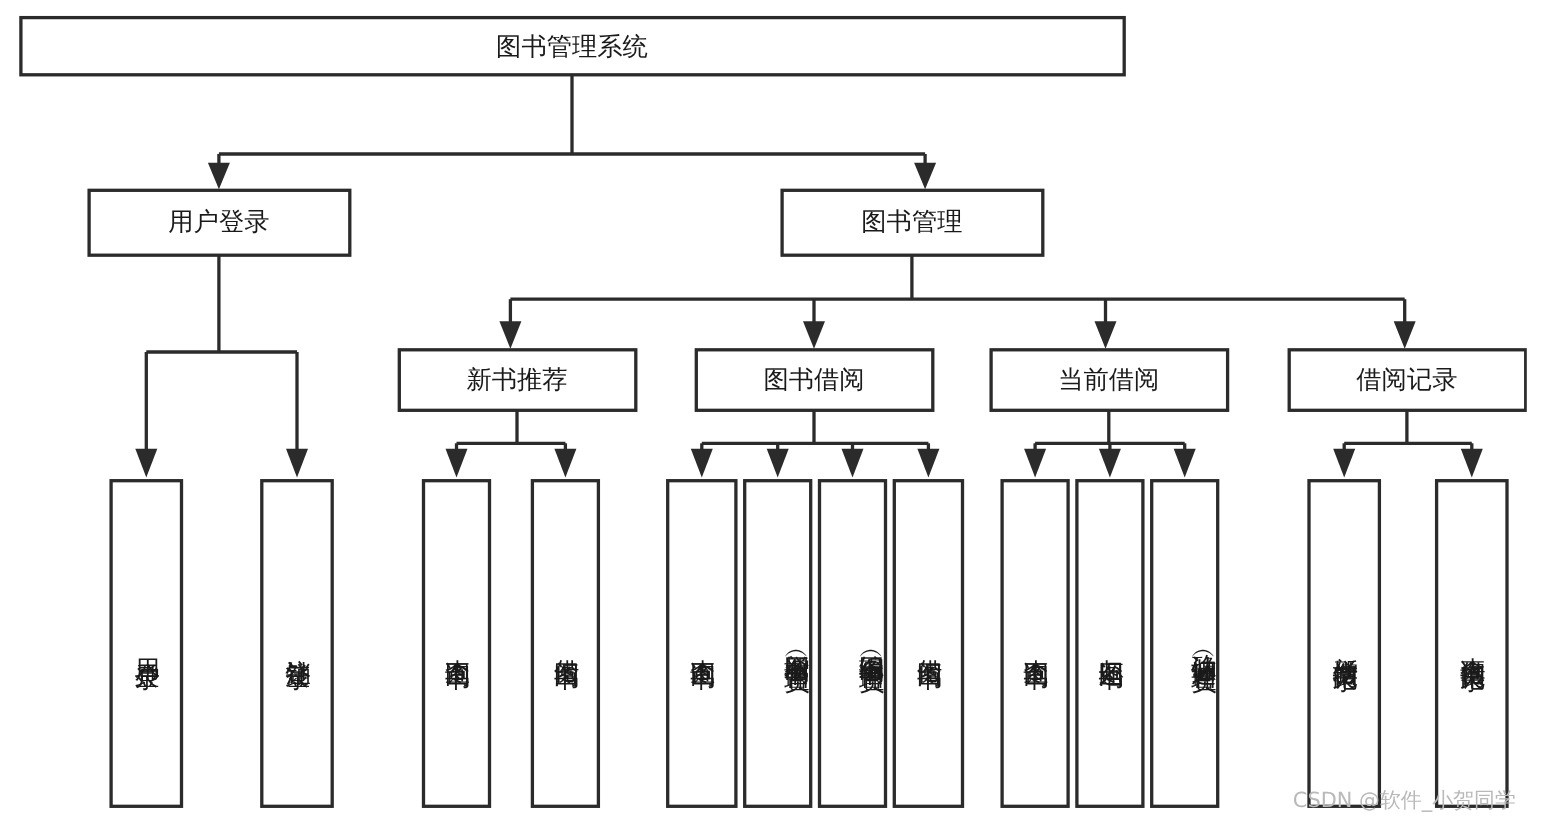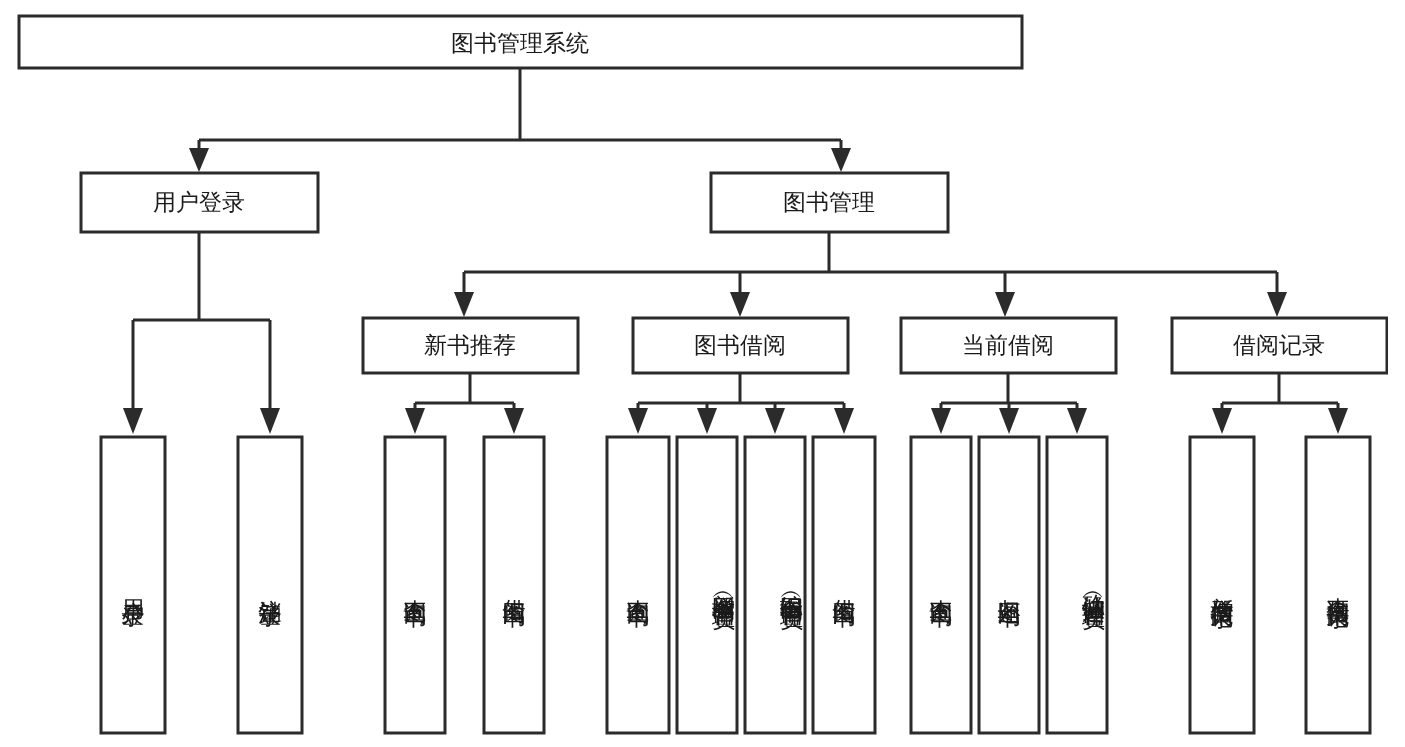--- a/index.html
+++ b/index.html
@@ -222,14 +222,15 @@
   <div class="vlabel" style="left:745px; top:441px; width:60px; height:288px; align-items:flex-start;">编辑图书（管理员）</div>
   <div class="vlabel" style="left:813px; top:437px; width:62px; height:296px;">借阅图书</div>
 
   <div class="vlabel" style="left:911px; top:437px; width:60px; height:296px;">查询图书</div>
   <div class="vlabel" style="left:979px; top:437px; width:60px; height:296px;">归还图书</div>
   <div class="vlabel" style="left:1047px; top:441px; width:60px; height:288px; align-items:flex-start;">确认归还（管理员）</div>
 
   <div class="vlabel" style="left:1190px; top:437px; width:64px; height:296px;">新增借阅记录</div>
   <div class="vlabel" style="left:1306px; top:437px; width:64px; height:296px;">查询借阅记录</div>
 
+  <div class="watermark">CSDN @软件_小贺同学</div>
 
 </div>
 
 </body></html>

